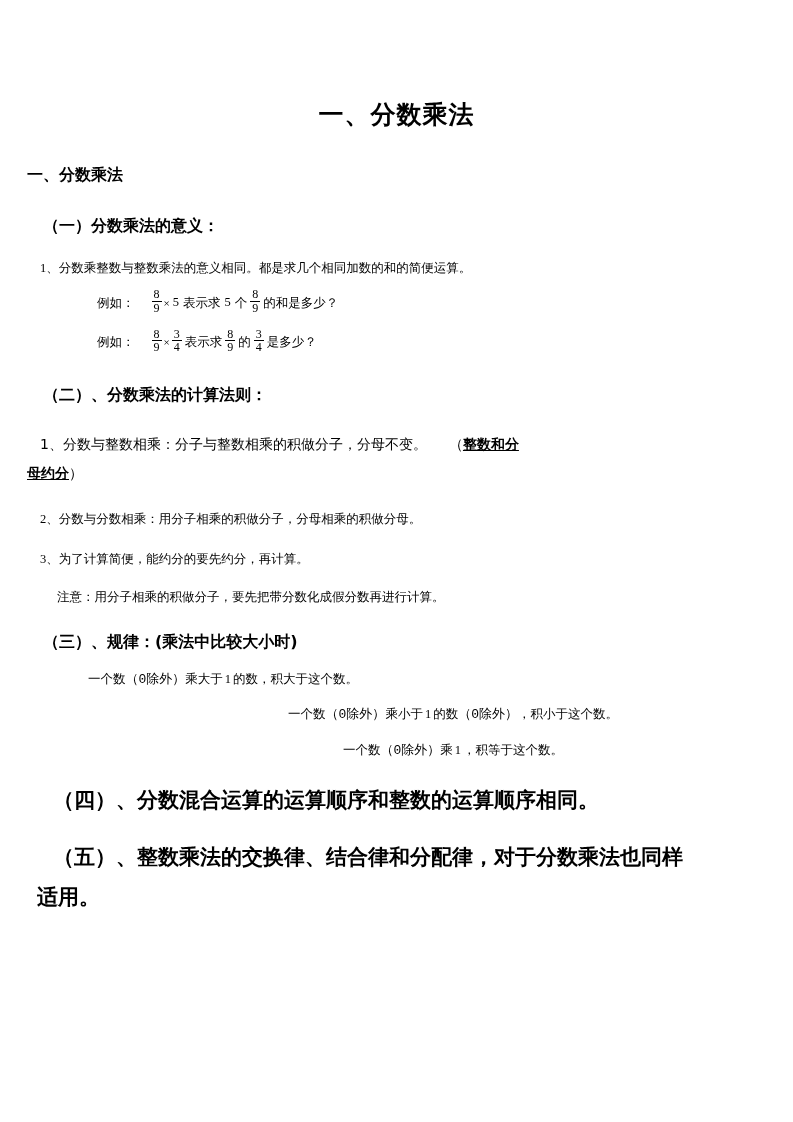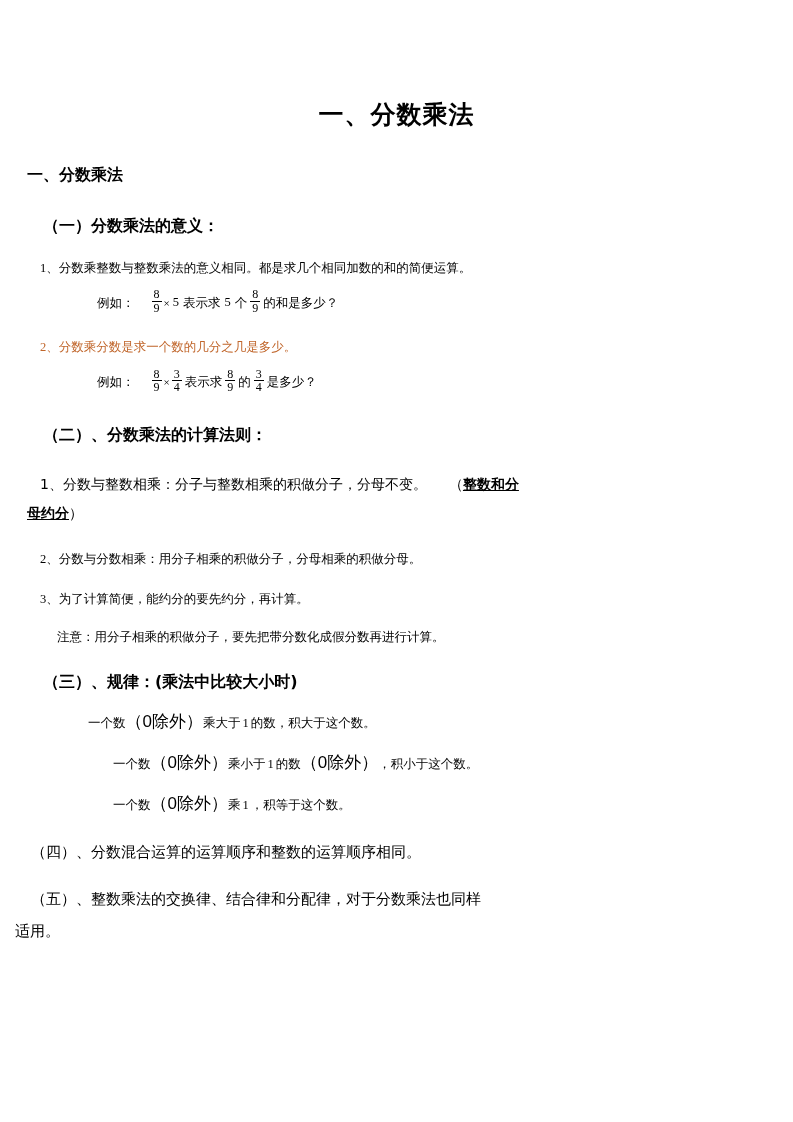--- a/index.html
+++ b/index.html
@@ -151,34 +151,34 @@
 
   
   .law-line {
     font-family: "DejaVu Sans", "Liberation Sans", sans-serif;
     font-size: 12.5px;
     margin: 0;
     line-height: 1.35;
     padding-top: 18px;
   }
   .law-indent-a { padding-left: 88px; }
-  .law-indent-b { padding-left: 113px; }
+  .law-indent-b { padding-left: 113px; text-align: center; }
   .small-paren {
-    font-family: Liberation Sans, sans-serif;
-    font-size: 17px;
+    font-family: Liberation Mono, monospace;
+    font-size: 13px;
     margin-top: 12px;
   }
 
   
   .bold-para {
     font-family: "DejaVu Sans", "Liberation Sans", sans-serif;
-    font-weight: normal;
-    font-size: 15px;
-    margin: 0;
-    padding-left: 31px;
+    font-weight: bold;
+    font-size: 21px;
+    margin: 0;
+    padding-left: 53px;
     padding-top: 26px;
     line-height: 1.45;
   }
   .bold-para .wrap2 {
     display: block;
     margin-left: -43px;
     padding-left: 27px;
     padding-top: 10px;
   }
 </style>
@@ -208,23 +208,20 @@
     <span class="txt">表示求</span>
     <span class="sernum">5</span>
     <span class="txt">个</span>
     <span class="frac">
       <span class="numer">8</span>
       <span class="denom">9</span>
     </span>
     <span class="txt">的和是多少？</span>
   </div>
 
-  <p class="body-line accent-line">
-    <span class="num">2</span><span>、</span><span>分数乘分数是求一个数的几分之几是多少。</span>
-  </p>
 
   <div class="example-line">
     <span class="lead">例如：</span>
     <span class="frac">
       <span class="numer">8</span>
       <span class="denom">9</span>
     </span>
     <span class="op">×</span>
     <span class="frac">
       <span class="numer">3</span>

